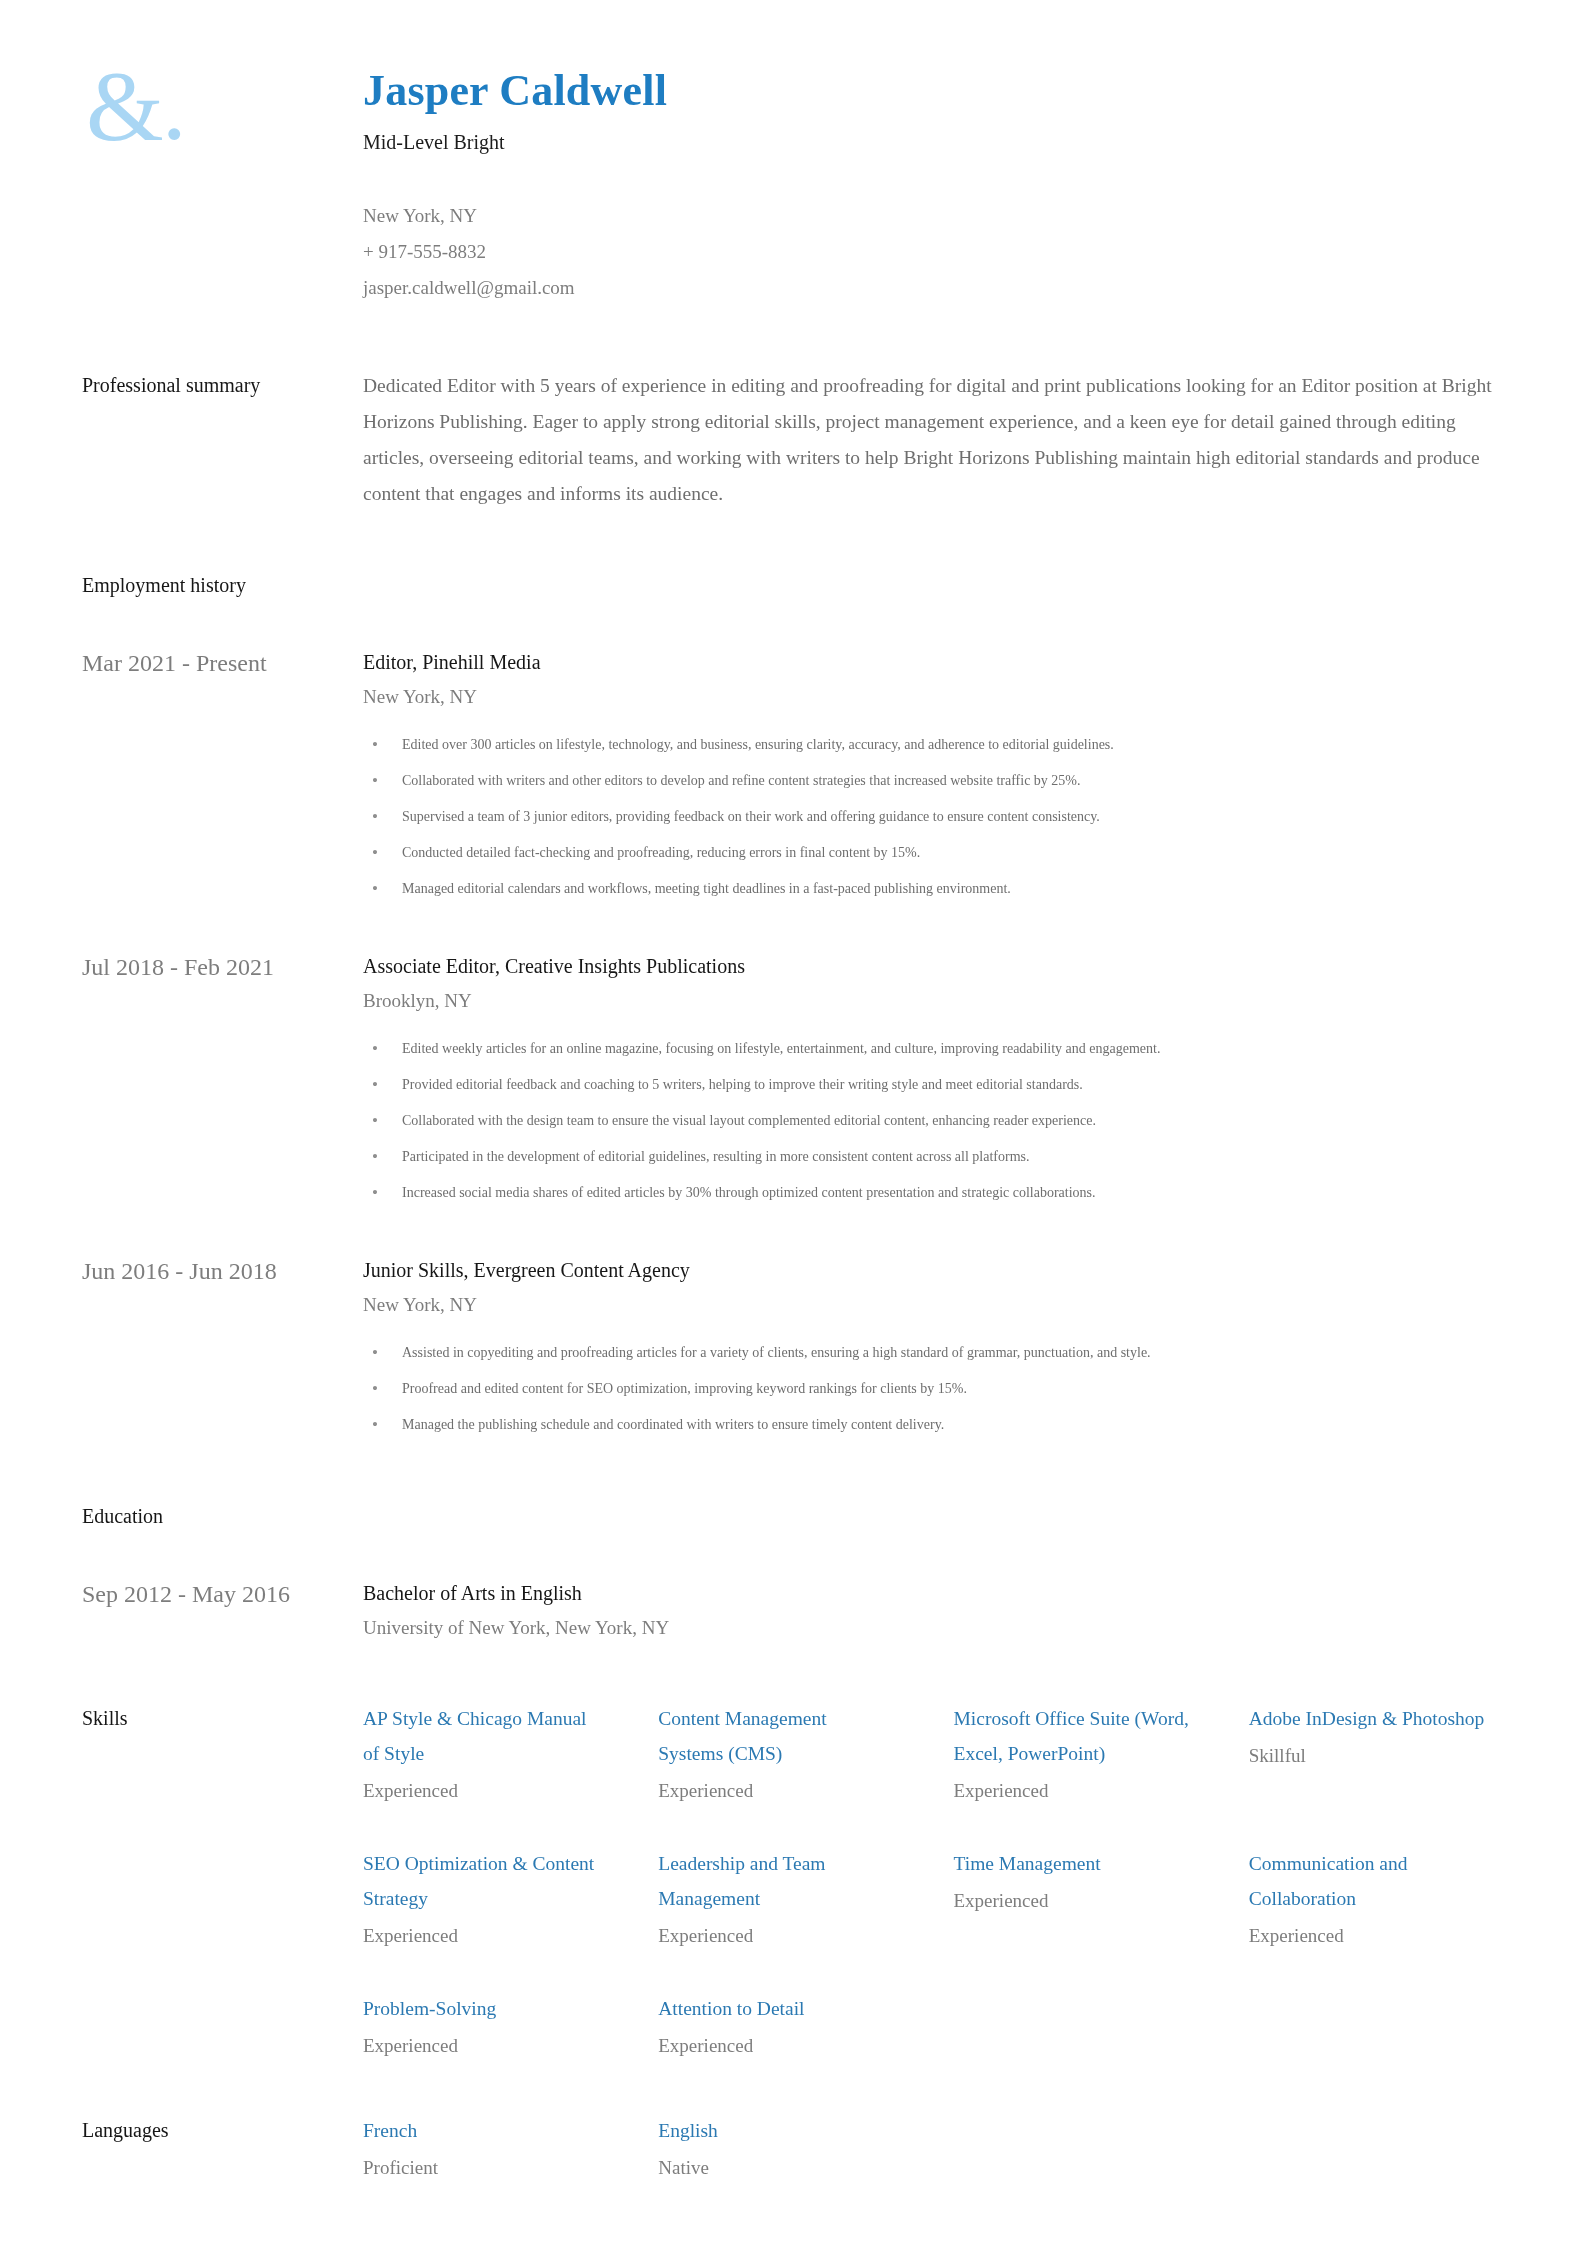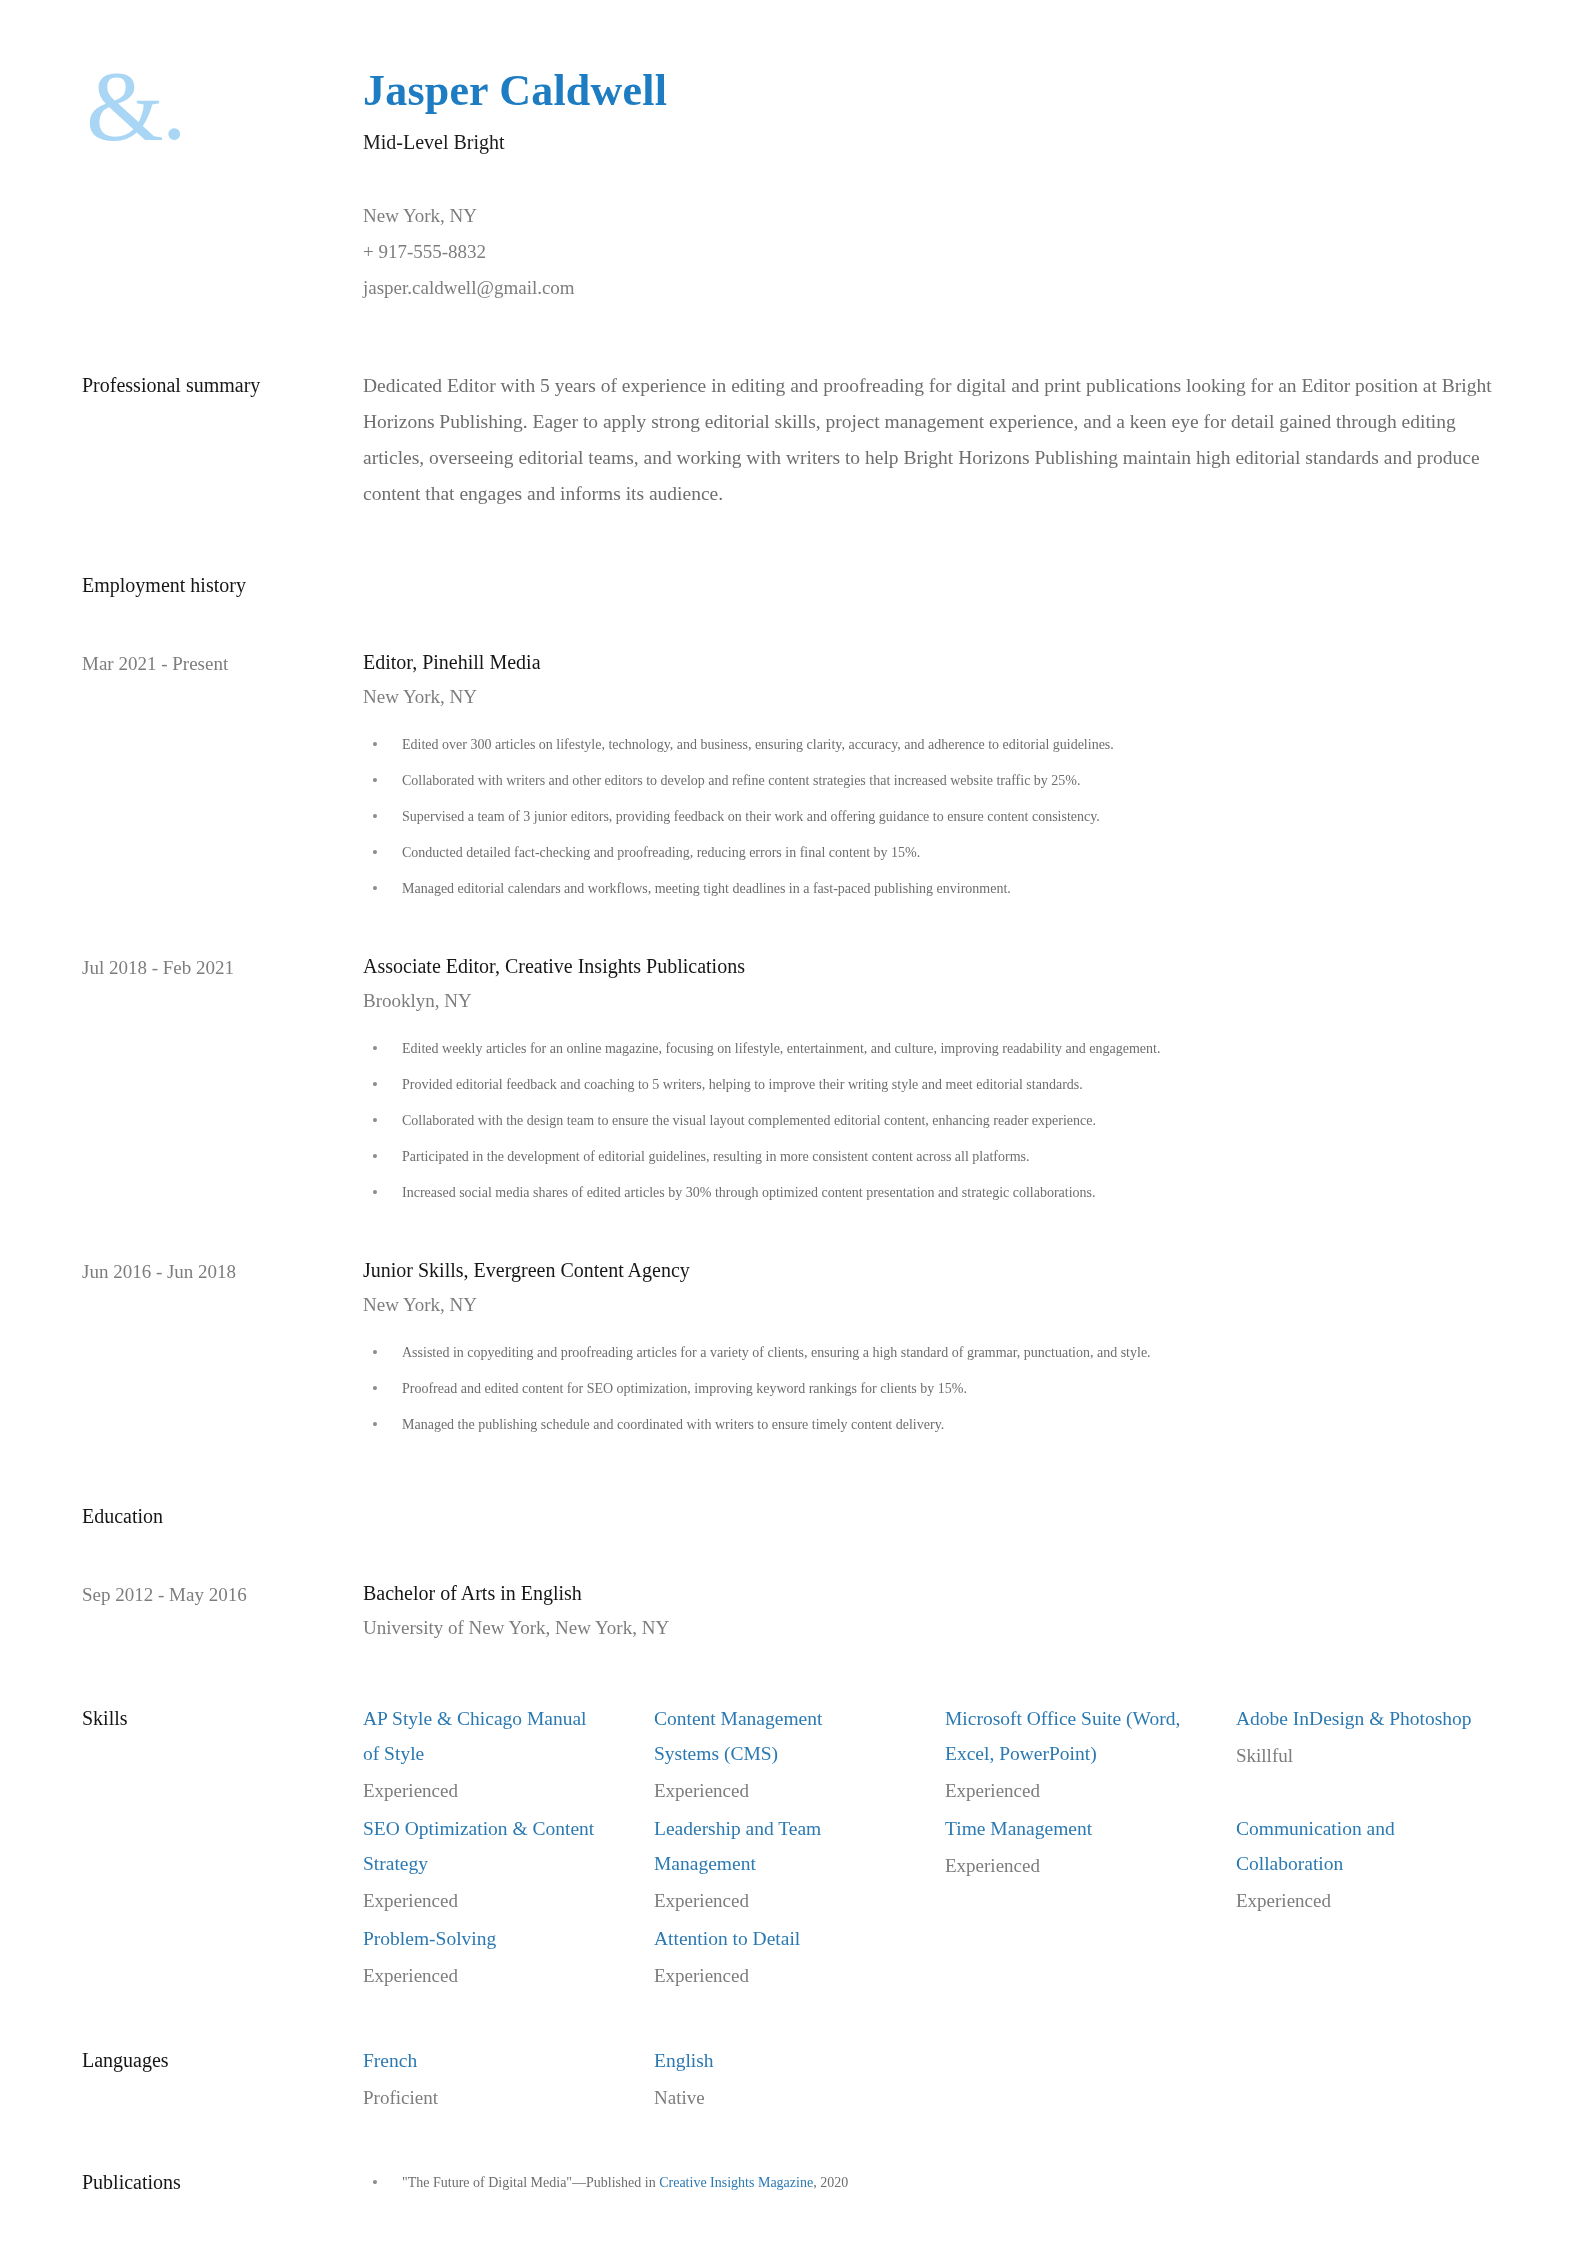--- a/index.html
+++ b/index.html
@@ -42,36 +42,36 @@
     width:281px;flex:none;font-size:20px;color:var(--heading-ink);
     line-height:35px;
   }
   .content{flex:1;min-width:0;}
   .mt-lg{margin-top:62px;}
   .mt-md{margin-top:56px;}
   
   .summary-text{font-size:19.5px;line-height:36px;color:var(--body-gray);}
   
   .job{display:flex;align-items:flex-start;margin-top:44px;}
-  .dates-col{width:281px;flex:none;font-size:19px;color:var(--muted-gray);line-height:33px;}
+  .dates-col{width:281px;flex:none;font-size:24px;color:var(--muted-gray);line-height:33px;}
   .job-body{flex:1;min-width:0;}
   .job-title{font-size:20px;color:var(--heading-ink);line-height:30px;}
   .job-loc{font-size:19px;color:var(--muted-gray);margin-top:9px;}
   ul.bullets{list-style:none;margin-top:19px;}
   ul.bullets li{
     position:relative;font-size:14px;line-height:36px;
     color:var(--body-gray);padding-left:39px;
   }
   ul.bullets li::before{
     content:"\2022";position:absolute;left:9px;top:0;
     color:#8f8f8f;font-size:17px;
   }
   ul.bullets.flush{margin-top:0;}
   
-  .grid4{display:grid;grid-template-columns:repeat(4,1fr);column-gap:26px;row-gap:44px;flex:1;gap:9px;}
+  .grid4{display:grid;grid-template-columns:repeat(4,1fr);column-gap:26px;row-gap:44px;flex:1;}
   .skill-name{font-size:19.5px;line-height:35px;color:var(--link-blue);max-width:236px;}
   .skill-level{font-size:19px;color:var(--muted-gray);margin-top:9px;}
   
   .inline-link{color:var(--link-blue);text-decoration:none;cursor:pointer;}
 </style>
 </head>
 <body>
 
 <header class="header">
   <div class="logo-col">

